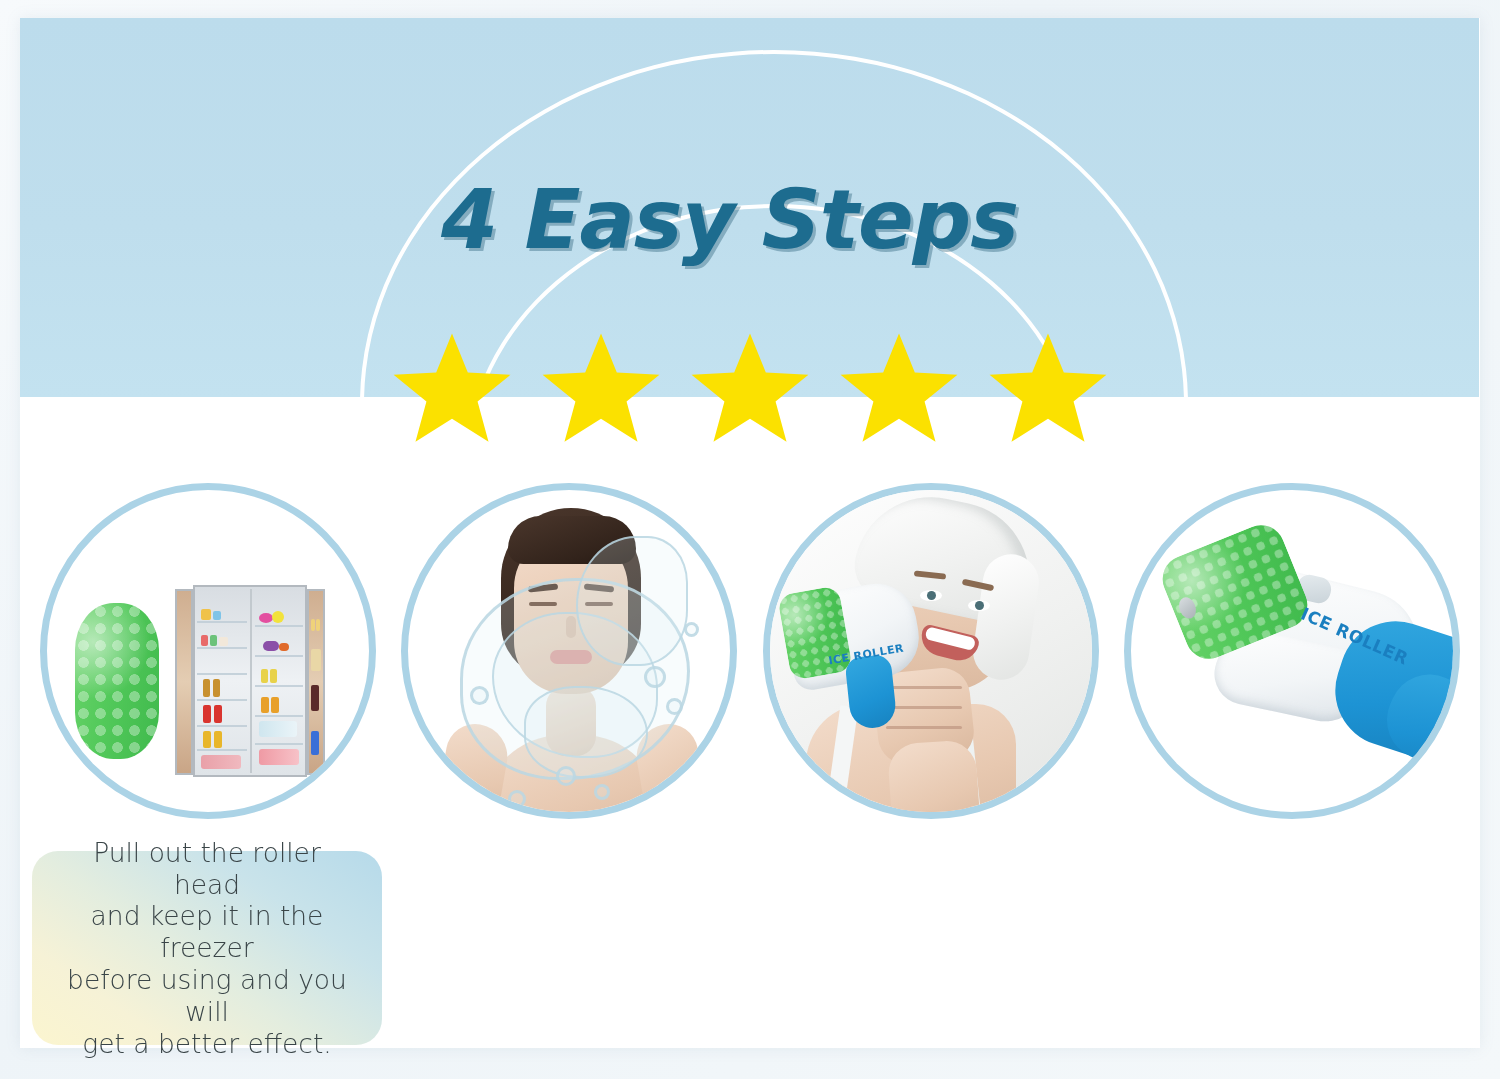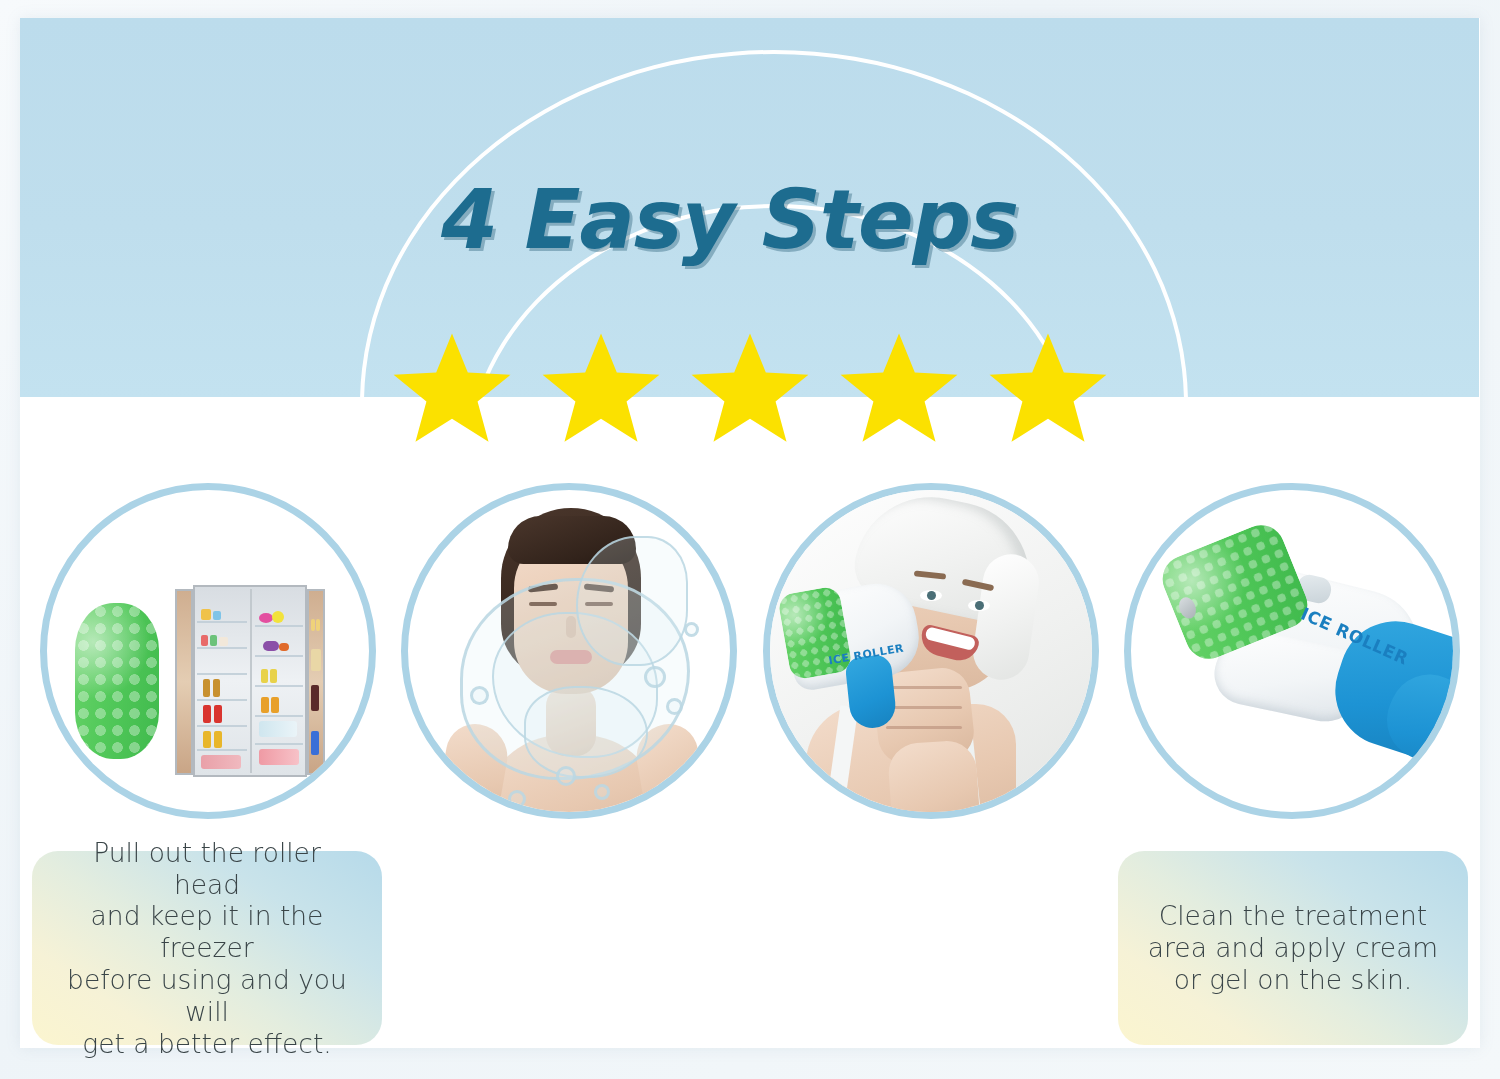--- a/index.html
+++ b/index.html
@@ -440,20 +440,15 @@
 
   </div>
 
   <div class="captions-row">
     <div class="caption-box">
       <div class="caption-text">Pull out the roller head
 and keep it in the freezer
 before using and you will
 get a better effect.</div>
     </div>
-    <div class="caption-box">
-      <div class="caption-text">Clean the treatment
-area and apply cream
-or gel on the skin.</div>
-    </div>
   </div>
 
 </div>
 
 </body></html>

